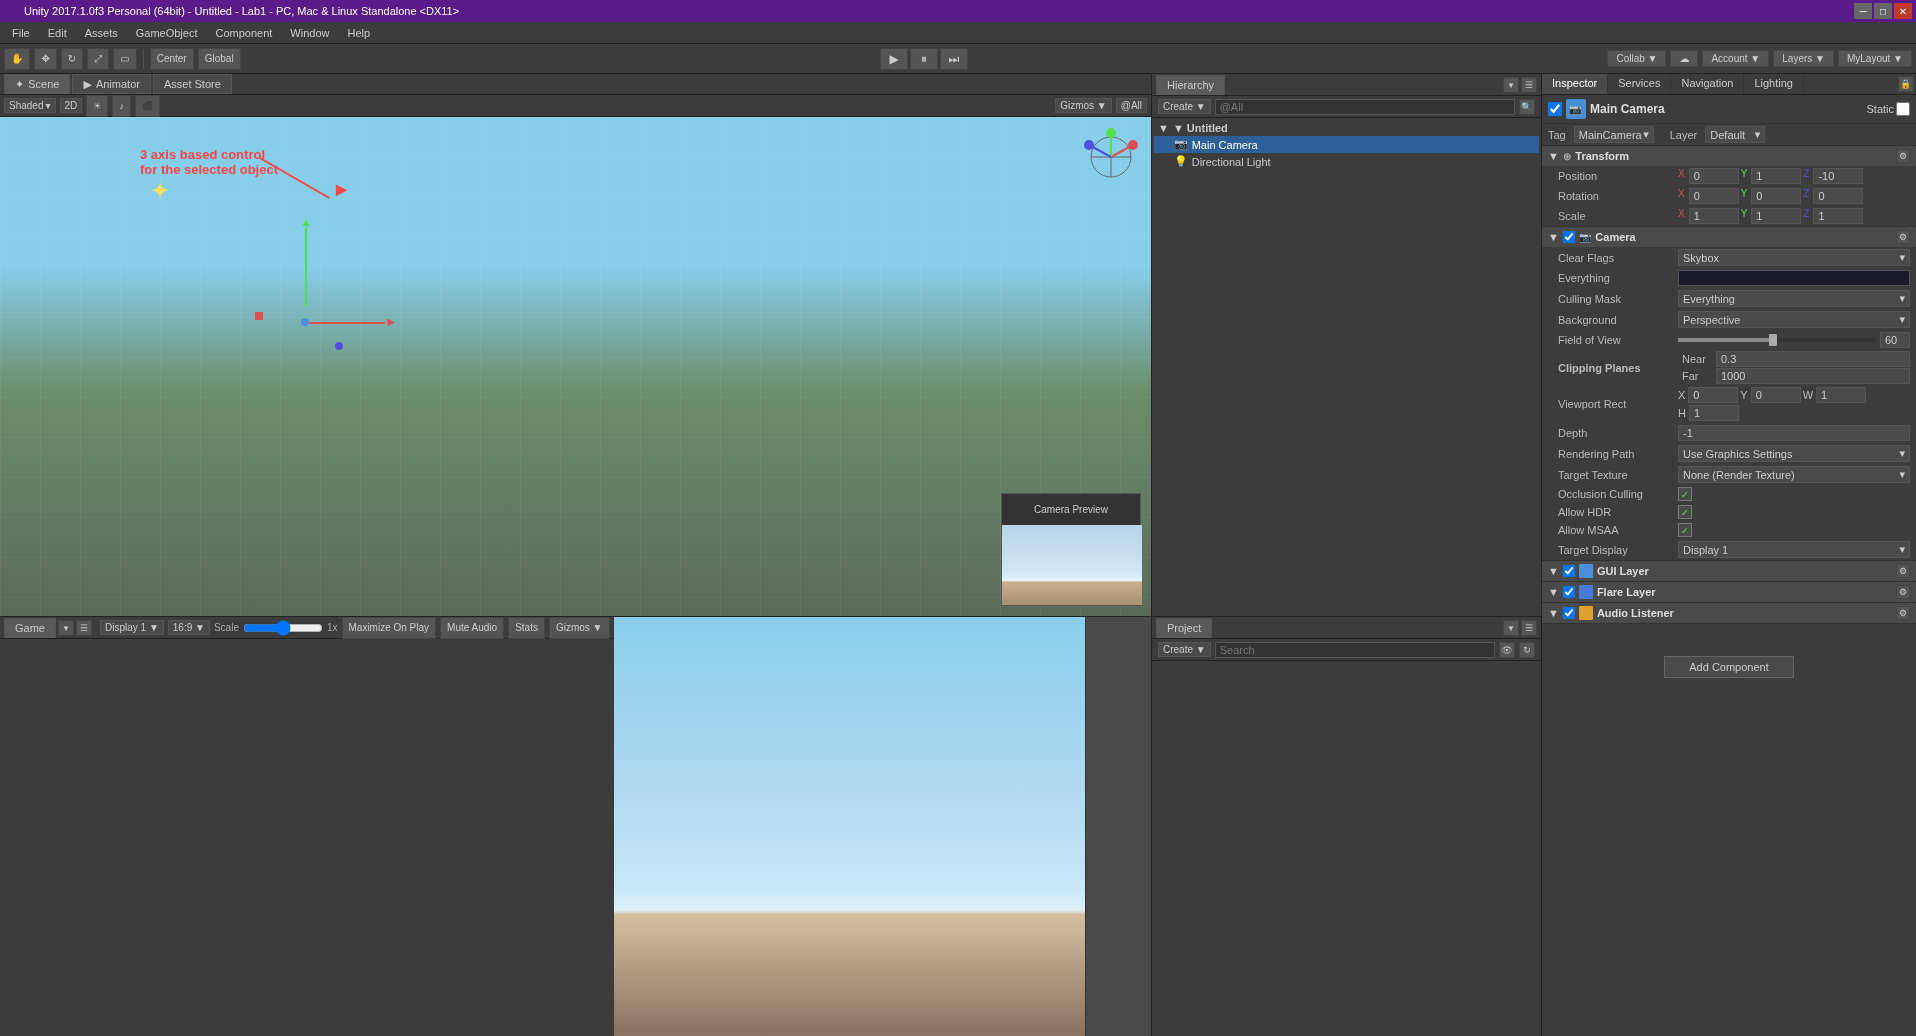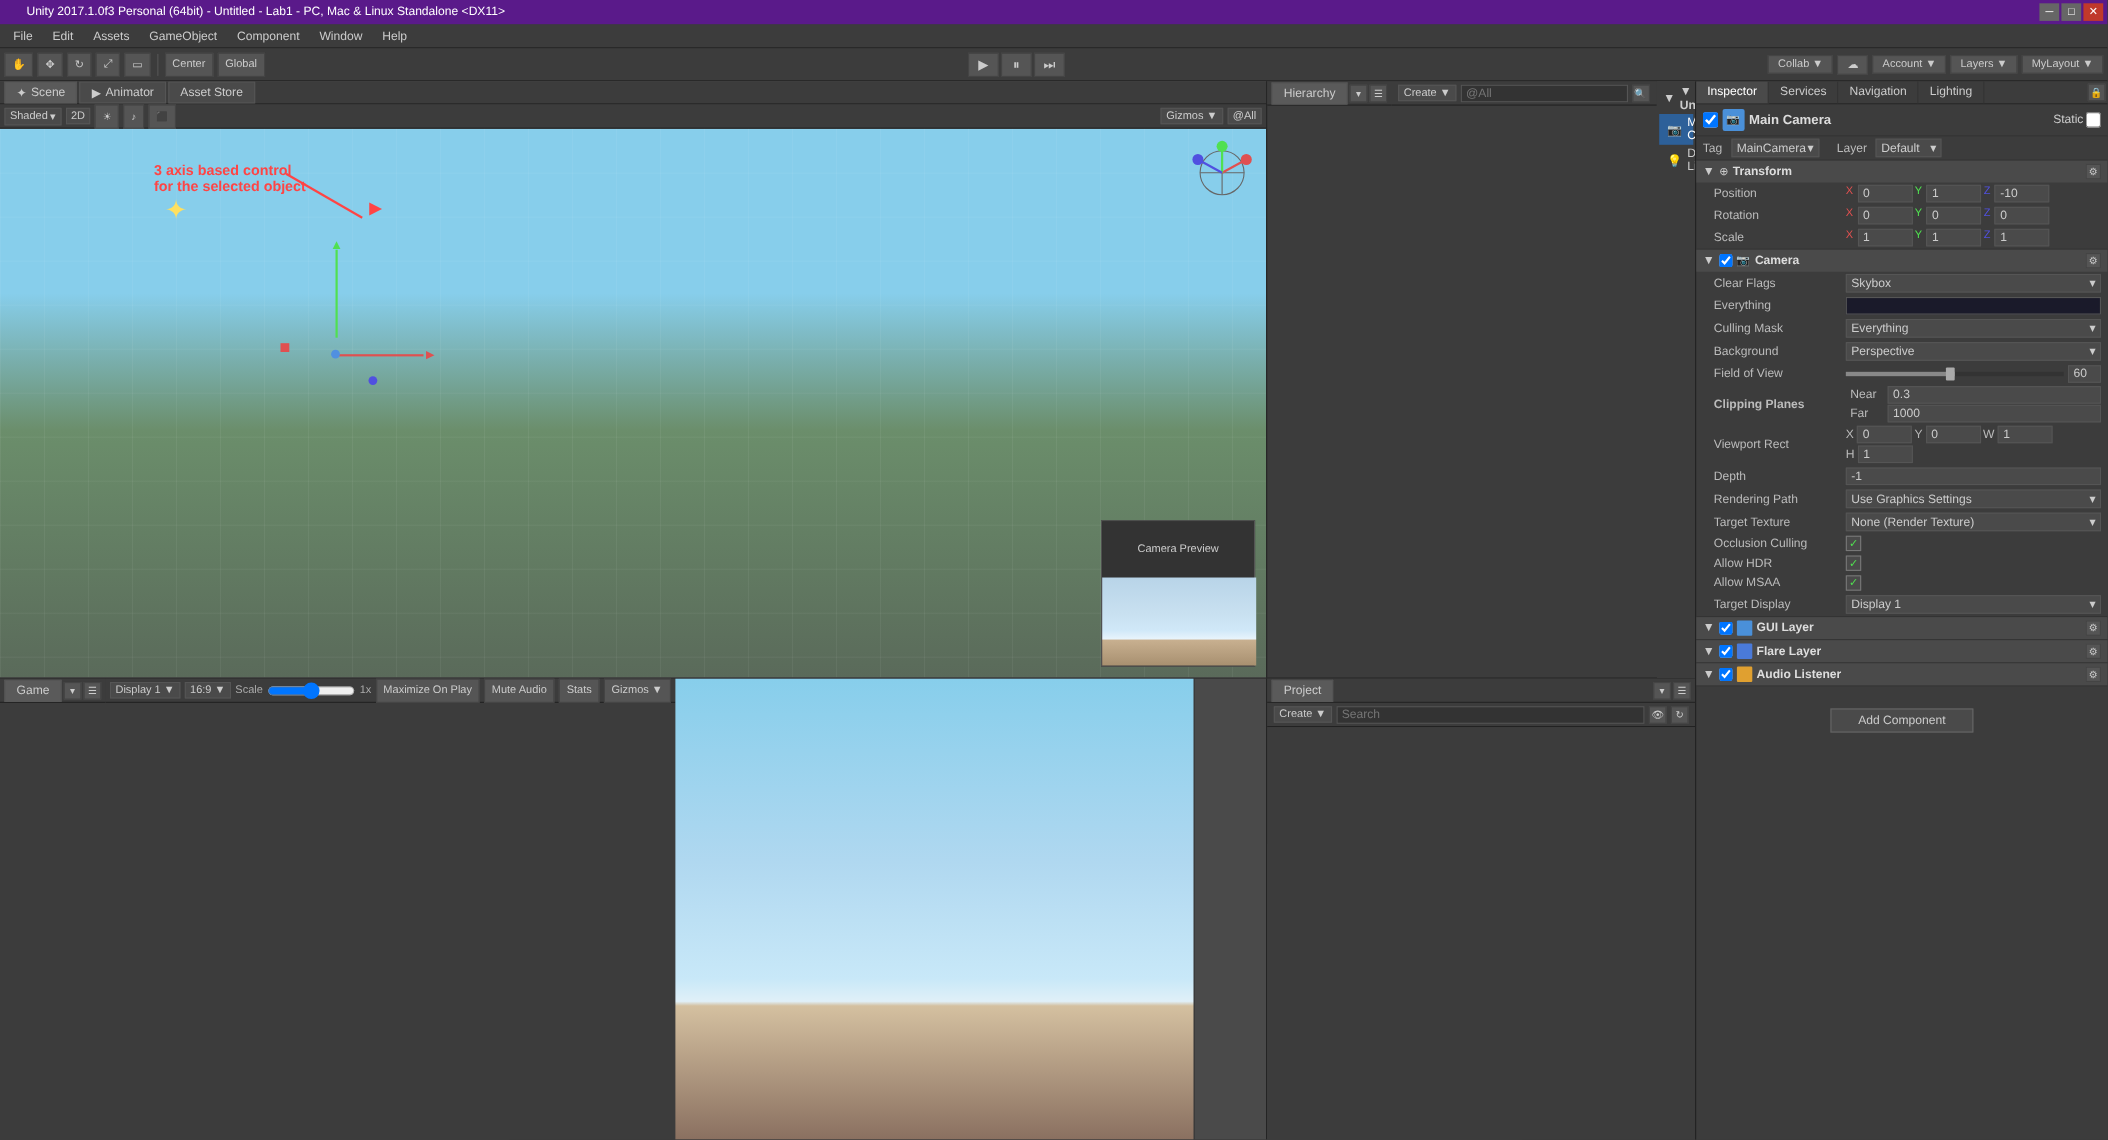--- a/index.html
+++ b/index.html
@@ -71,34 +71,34 @@
       background-image: linear-gradient(rgba(255,255,255,0.05) 1px, transparent 1px),
                         linear-gradient(90deg, rgba(255,255,255,0.05) 1px, transparent 1px);
       background-size: 40px 40px;
     }
 
     
     .camera-preview {
       position: absolute; bottom: 10px; right: 10px; width: 140px; background: #2a2a2a;
       border: 1px solid #555;
     }
-    .camera-preview-title { padding: 20px 6px; font-size: 10px; color: #ccc; background: #333; text-align: center; }
+    .camera-preview-title { padding: 10px 6px; font-size: 10px; color: #ccc; background: #333; text-align: center; }
     .camera-preview-img {
       width: 140px; height: 80px;
       background: linear-gradient(180deg, #b8d4e8 0%, #c8e0f0 40%, #d0e8f8 60%, #e8f4fc 70%, #c8b090 71%, #a89070 100%);
     }
 
     
     .annotation {
       position: absolute; top: 30px; left: 140px; color: #ff4444; font-size: 13px; font-weight: bold;
       pointer-events: none;
     }
 
     
-    #hierarchy { width: 390px; background: #3c3c3c; display: flex; flex-direction: row; border-left: 1px solid #222; }
+    #hierarchy { width: 390px; background: #3c3c3c; display: flex; flex-direction: column; border-left: 1px solid #222; }
     .panel-header { height: 22px; background: #3c3c3c; display: flex; align-items: center; padding: 0 6px; border-bottom: 1px solid #222; gap: 4px; }
     .hierarchy-content { flex: 1; background: #3c3c3c; overflow-y: auto; padding: 2px; }
     .hierarchy-item { padding: 2px 4px; cursor: pointer; display: flex; align-items: center; gap: 4px; font-size: 11px; }
     .hierarchy-item.selected { background: #2d6099; color: white; }
     .hierarchy-item .indent { width: 12px; }
     .scene-name { padding: 2px 4px; font-size: 11px; color: #ccc; display: flex; align-items: center; gap: 4px; font-weight: bold; }
 
     
     #bottom-area { display: flex; height: 420px; border-top: 1px solid #222; }
 
@@ -146,21 +146,21 @@
     .xyz-label.z { color: #5050e0; }
     .full-dropdown { flex: 1; background: #4a4a4a; border: 1px solid #555; padding: 1px 4px; font-size: 11px; color: #ccc; cursor: pointer; display: flex; align-items: center; justify-content: space-between; }
     .color-field { flex: 1; background: #1a1a2a; border: 1px solid #555; height: 16px; }
     .slider-row { display: flex; align-items: center; gap: 4px; flex: 1; }
     .mini-slider { flex: 1; height: 4px; background: #333; position: relative; }
     .mini-slider-fill { position: absolute; left: 0; top: 0; height: 4px; background: #888; }
     .mini-slider-thumb { position: absolute; top: -4px; width: 8px; height: 12px; background: #aaa; border-radius: 1px; }
     .checkbox-field { width: 14px; height: 14px; background: #4a4a4a; border: 1px solid #777; display: flex; align-items: center; justify-content: center; }
     .checkbox-check { color: #50e050; font-size: 10px; }
     .add-component-btn {
-      margin: 8px auto; display: block; padding: 4px 24px; background: #4a4a4a; border: 1px solid #666;
+      margin: 20px auto; display: block; padding: 4px 24px; background: #4a4a4a; border: 1px solid #666;
       color: #ccc; font-size: 11px; cursor: pointer; text-align: right;
     }
 
     
     .gizmo-widget {
       position: absolute; top: 10px; right: 10px; width: 60px; height: 60px;
     }
 
     
     .scene-object { position: absolute; left: 290px; top: 190px; }

